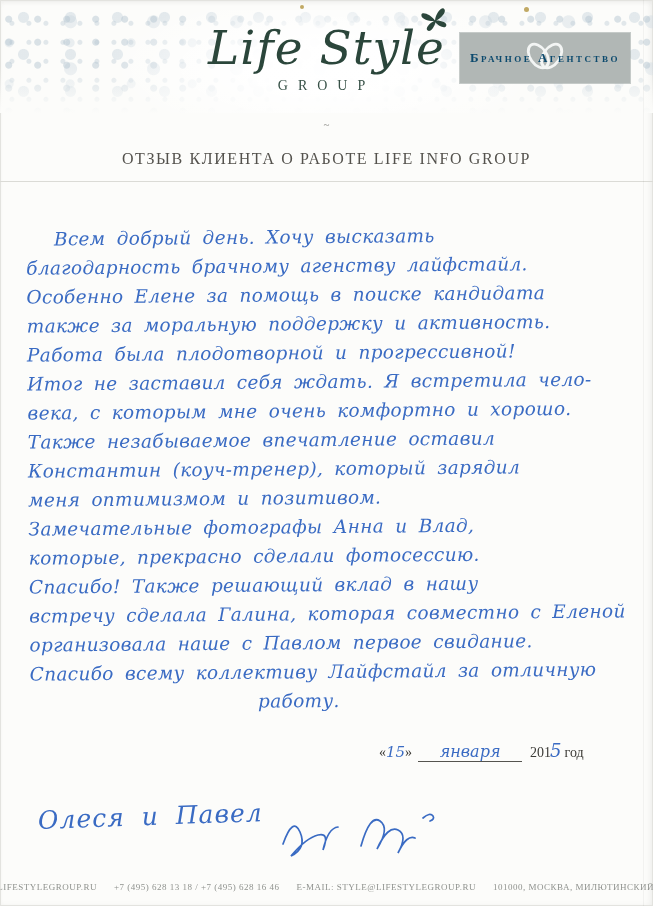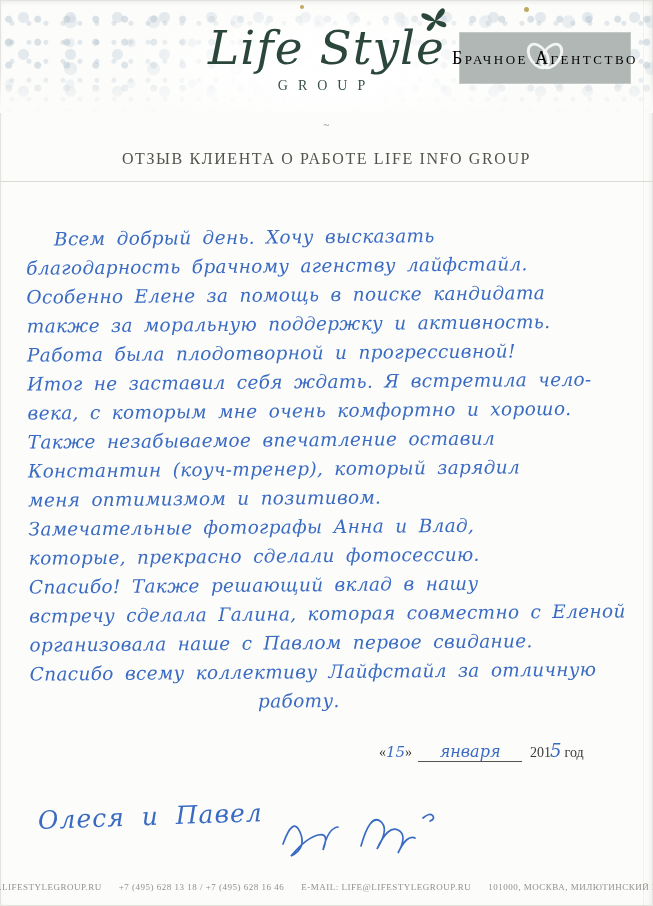--- a/index.html
+++ b/index.html
@@ -43,21 +43,21 @@
   }
   
   .badge{
     position:absolute;left:460px;top:33px;width:170px;height:50px;
     background:#b1b7b5;box-shadow:0 0 0 1px rgba(160,168,166,.6);
   }
   .badge .heart{position:absolute;left:50%;top:50%;transform:translate(-50%,-50%);}
   .badge-label{
     position:absolute;inset:0;display:flex;align-items:center;justify-content:center;
     font-family:"Liberation Serif", serif;font-variant:small-caps;
-    font-size:18px;letter-spacing:2.5px;color:#000000;z-index:2;white-space:nowrap;
+    font-size:13px;letter-spacing:2.5px;color:#0c4a6e;z-index:2;white-space:nowrap;font-weight:bold;
   }
   .tilde{position:absolute;left:0;top:118px;width:653px;text-align:center;
     font-size:11px;color:#8a8a86;}
   
   .doc-title{
     position:absolute;left:0;top:150px;width:653px;text-align:center;
     font-family:"Liberation Serif", serif;font-size:16px;letter-spacing:1.6px;
     color:#54524d;
   }
   .title-rule{position:absolute;left:0;top:181px;width:653px;height:1px;background:#dbdbd6;}
@@ -171,18 +171,18 @@
           <path d="M84 42 q9 -32 19 -25 t-3 28 q11 -24 21 -19 t0 23 q9 -19 17 -15"></path>
           <path d="M146 14 q7 -6 10 -2 q2 3 -3 5"></path>
         </g>
       </svg>
     </span>
   </div>
 
   <div class="footer">
     <span>WWW.LIFESTYLEGROUP.RU</span>
     <span>+7 (495) 628 13 18  /  +7 (495) 628 16 46</span>
-    <span>E-MAIL: LIFE@LIFESTYLEGROUP.RU</span>
+    <span>E-MAIL: STYLE@LIFESTYLEGROUP.RU</span>
     <span>101000, МОСКВА, МИЛЮТИНСКИЙ ПЕР. 3</span>
   </div>
 
   <div class="edge-line"></div>
 </div>
 
 </body></html>

